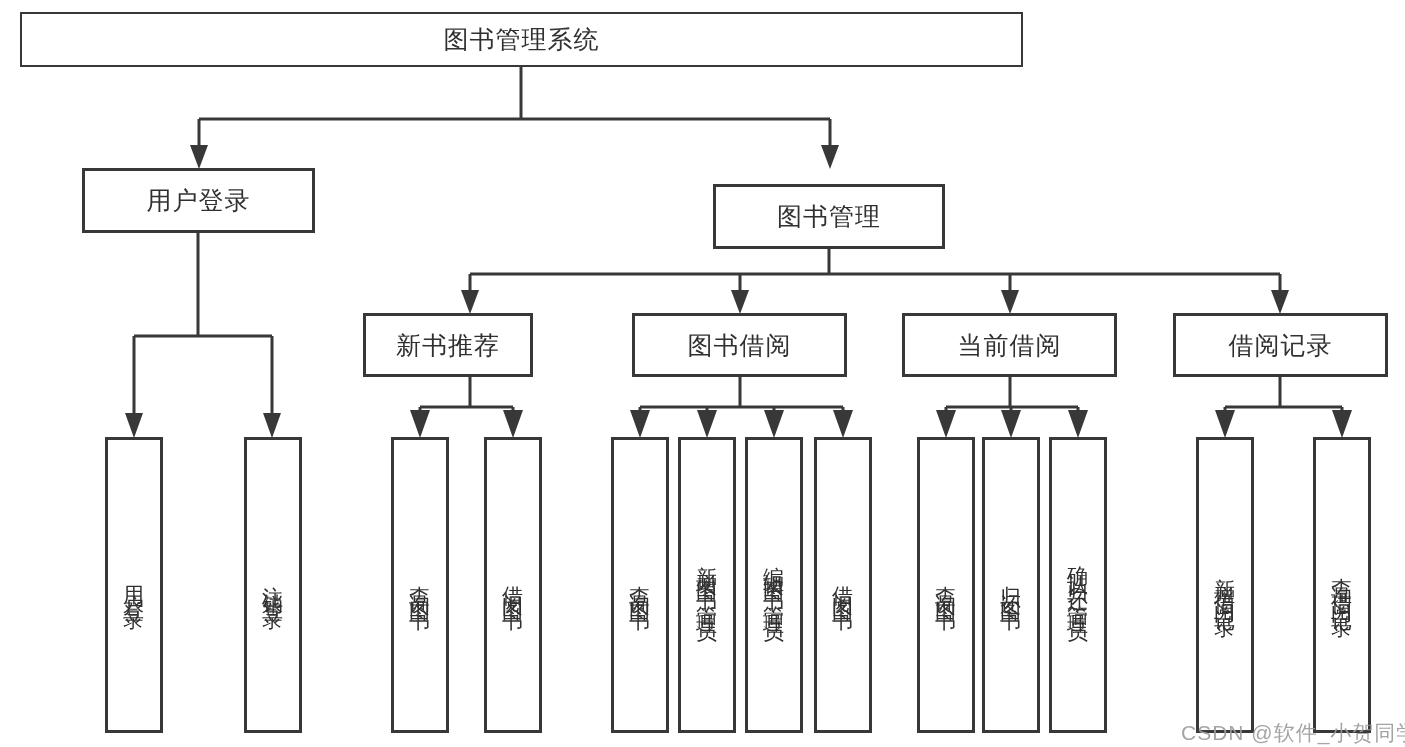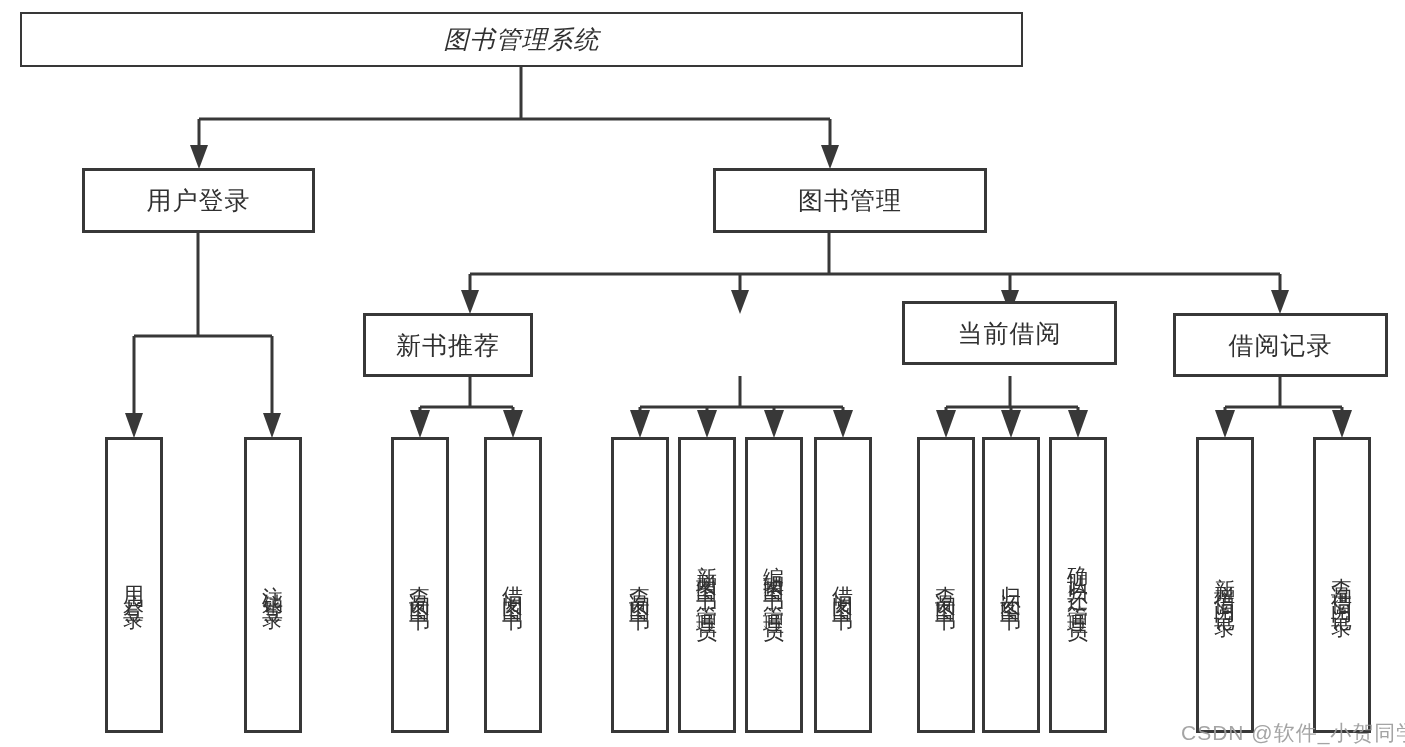--- a/index.html
+++ b/index.html
@@ -99,27 +99,28 @@
       </g>
 
       <g>
         <path d="M1280 376 V407 M1225 407 H1342 M1225 407 V414 M1342 407 V414"></path>
         <polygon points="1215,410 1235,410 1225,438" stroke="none"></polygon>
         <polygon points="1332,410 1352,410 1342,438" stroke="none"></polygon>
       </g>
     </g>
   </svg>
 
-  <div class="node root" style="left:20px; top:12px; width:1003px; height:55px;font-style:italic;">图书管理系统</div>
+  <div class="node root" style="left:20px; top:12px; width:1003px; height:55px;">图书管理系统</div>
 
   <div class="node" style="left:82px; top:168px; width:233px; height:65px;">用户登录</div>
-  <div class="node" style="left:713px; top:168px; width:274px; height:65px;">图书管理</div>
+  <div class="node" style="left:713px; top:184px; width:232px; height:65px;">图书管理</div>
 
   <div class="node" style="left:363px; top:313px; width:170px; height:64px;">新书推荐</div>
-  <div class="node" style="left:902px; top:301px; width:215px; height:64px;">当前借阅</div>
+  <div class="node" style="left:632px; top:313px; width:215px; height:64px;">图书借阅</div>
+  <div class="node" style="left:902px; top:313px; width:215px; height:64px;">当前借阅</div>
   <div class="node" style="left:1173px; top:313px; width:215px; height:64px;">借阅记录</div>
 
   <div class="node leaf" style="left:105px; top:437px; width:58px; height:296px;">用户登录</div>
   <div class="node leaf" style="left:244px; top:437px; width:58px; height:296px;">注销登录</div>
 
   <div class="node leaf" style="left:391px; top:437px; width:58px; height:296px;">查询图书</div>
   <div class="node leaf" style="left:484px; top:437px; width:58px; height:296px;">借阅图书</div>
 
   <div class="node leaf" style="left:611px; top:437px; width:58px; height:296px;">查询图书</div>
   <div class="node leaf" style="left:678px; top:437px; width:58px; height:296px;">新增图书（管理员）</div>

